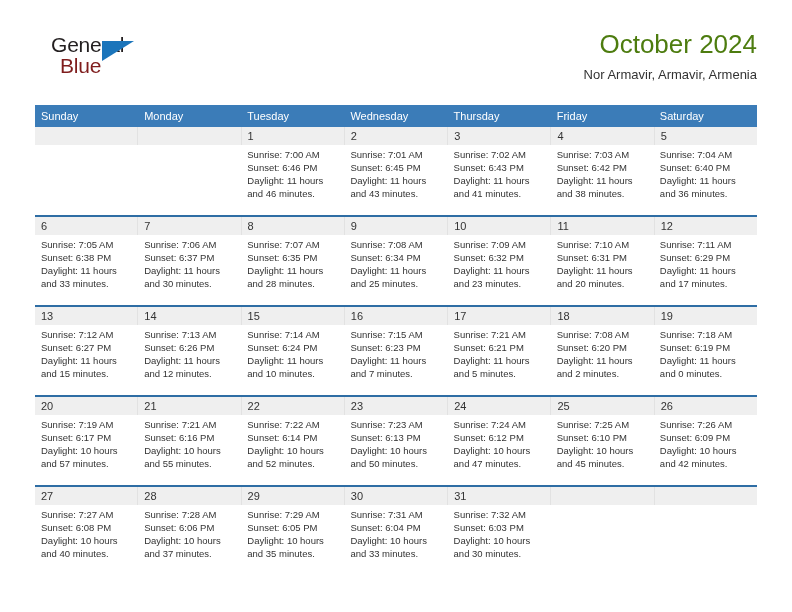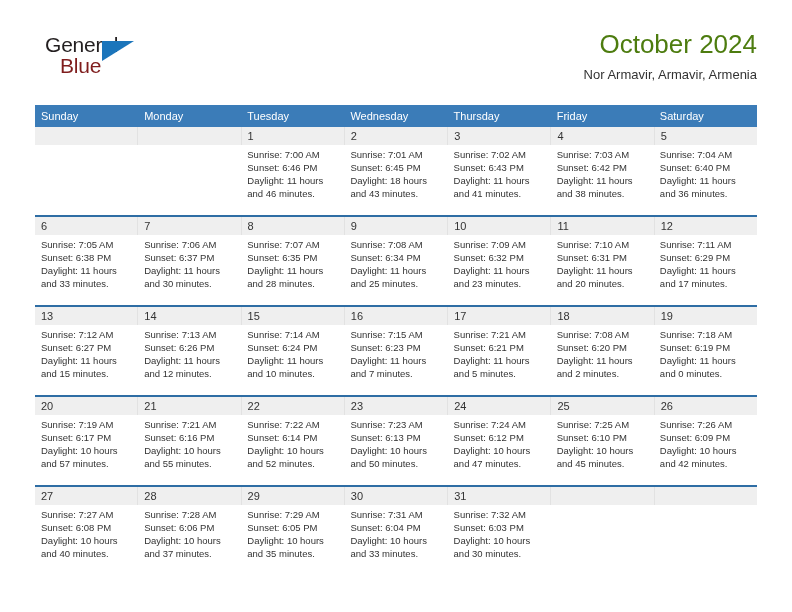--- a/index.html
+++ b/index.html
@@ -33,21 +33,21 @@
 
   .logo {
     position: absolute;
     left: 0;
     top: 5px;
     width: 130px;
     height: 52px;
   }
   .logo-general {
     position: absolute;
-    left: 10px;
+    left: 16px;
     top: 0;
     font-size: 21px;
     letter-spacing: -0.2px;
     color: #231f20;
     font-family: "Liberation Sans", sans-serif;
   }
   .logo-blue {
     position: absolute;
     left: 25px;
     top: 21px;
@@ -202,21 +202,21 @@
             <div class="info-cell"></div>
             <div class="info-cell"></div>
             <div class="info-cell">
               <div>Sunrise: 7:00 AM</div>
               <div>Sunset: 6:46 PM</div>
               <div class="daylight-wrap">Daylight: 11 hours and 46 minutes.</div>
             </div>
             <div class="info-cell">
               <div>Sunrise: 7:01 AM</div>
               <div>Sunset: 6:45 PM</div>
-              <div class="daylight-wrap">Daylight: 18 hours and 43 minutes.</div>
+              <div class="daylight-wrap">Daylight: 11 hours and 43 minutes.</div>
             </div>
             <div class="info-cell">
               <div>Sunrise: 7:02 AM</div>
               <div>Sunset: 6:43 PM</div>
               <div class="daylight-wrap">Daylight: 11 hours and 41 minutes.</div>
             </div>
             <div class="info-cell">
               <div>Sunrise: 7:03 AM</div>
               <div>Sunset: 6:42 PM</div>
               <div class="daylight-wrap">Daylight: 11 hours and 38 minutes.</div>

